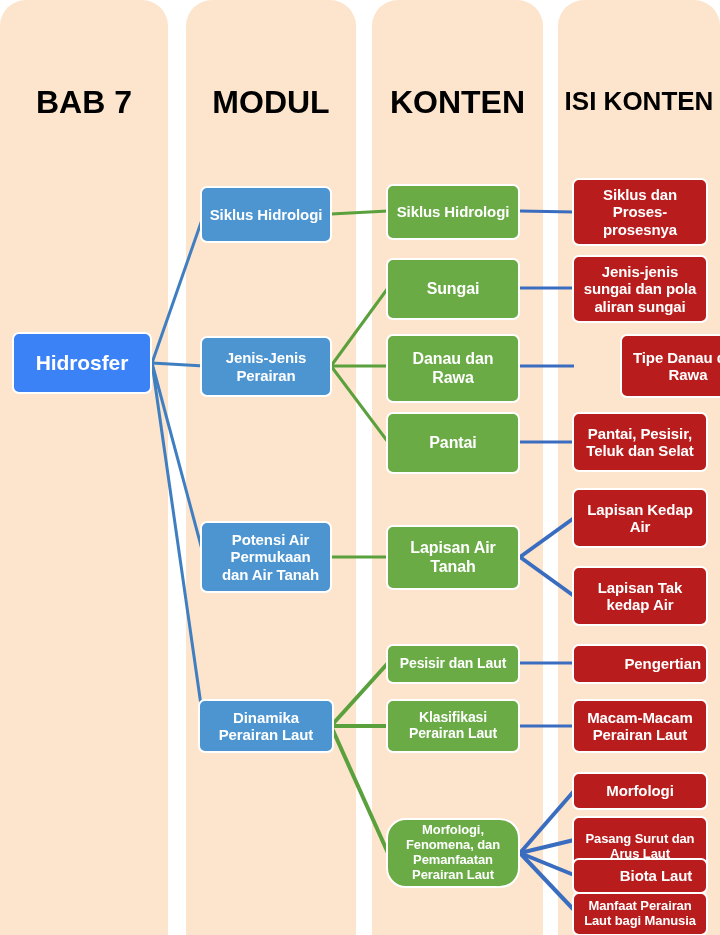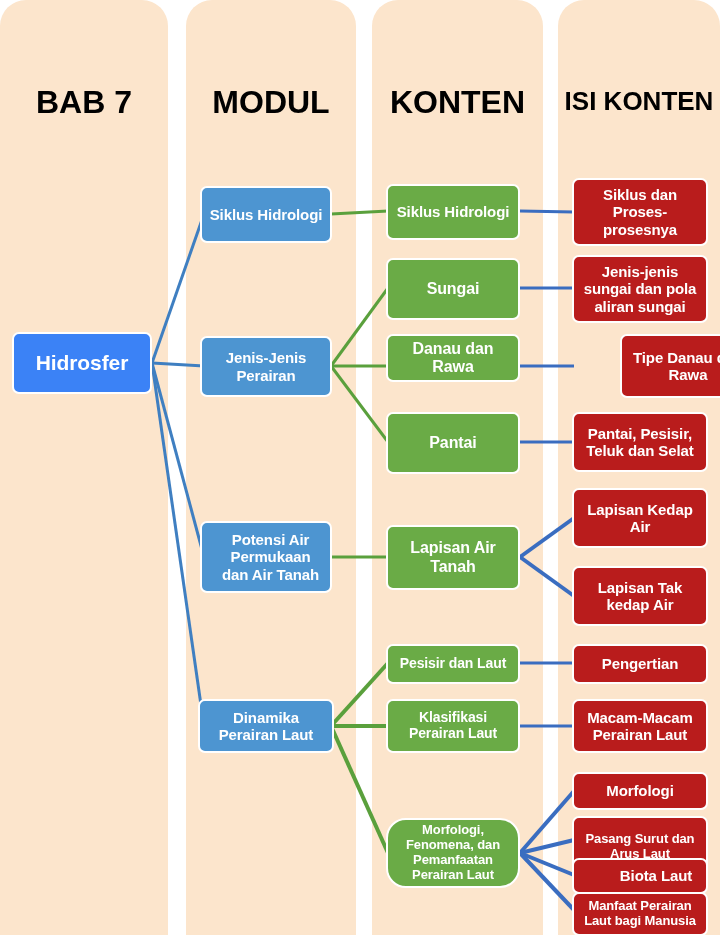--- a/index.html
+++ b/index.html
@@ -101,21 +101,21 @@
   <div class="node n-lblue" style="left:198px; top:699px; width:136px; height:54px; font-size:15px;">
     <span>Dinamika Perairan Laut</span>
   </div>
 
   <div class="node n-green" style="left:386px; top:184px; width:134px; height:56px; font-size:15px;">
     <span>Siklus Hidrologi</span>
   </div>
   <div class="node n-green" style="left:386px; top:258px; width:134px; height:62px; font-size:16px;">
     <span>Sungai</span>
   </div>
-  <div class="node n-green" style="left:386px; top:334px; width:134px; height:48px; font-size:16px;">
+  <div class="node n-green" style="left:386px; top:334px; width:134px; height:69px; font-size:16px;">
     <span>Danau dan Rawa</span>
   </div>
   <div class="node n-green" style="left:386px; top:412px; width:134px; height:62px; font-size:16px;">
     <span>Pantai</span>
   </div>
   <div class="node n-green" style="left:386px; top:525px; width:134px; height:65px; font-size:16px;">
     <span>Lapisan Air Tanah</span>
   </div>
   <div class="node n-green" style="left:386px; top:644px; width:134px; height:40px; font-size:14px;">
     <span>Pesisir dan Laut</span>
@@ -138,21 +138,21 @@
   </div>
   <div class="node n-dblue" style="left:572px; top:412px; width:136px; height:60px; font-size:15px;">
     <span>Pantai, Pesisir, Teluk dan Selat</span>
   </div>
   <div class="node n-dblue" style="left:572px; top:488px; width:136px; height:60px; font-size:15px;">
     <span>Lapisan Kedap Air</span>
   </div>
   <div class="node n-dblue" style="left:572px; top:566px; width:136px; height:60px; font-size:15px;">
     <span>Lapisan Tak kedap Air</span>
   </div>
-  <div class="node n-dblue" style="left:572px; top:644px; width:136px; height:40px; font-size:15px;">
+  <div class="node n-dblue" style="left:572px; top:644px; width:136px; height:40px; font-size:15px;text-align:right;">
     <span>Pengertian</span>
   </div>
   <div class="node n-dblue" style="left:572px; top:699px; width:136px; height:54px; font-size:15px;">
     <span>Macam-Macam Perairan Laut</span>
   </div>
   <div class="node n-dblue" style="left:572px; top:772px; width:136px; height:38px; font-size:15px;">
     <span>Morfologi</span>
   </div>
   <div class="node n-dblue" style="left:572px; top:816px; width:136px; height:61px; font-size:13px;">
     <span>Pasang Surut dan Arus Laut</span>

